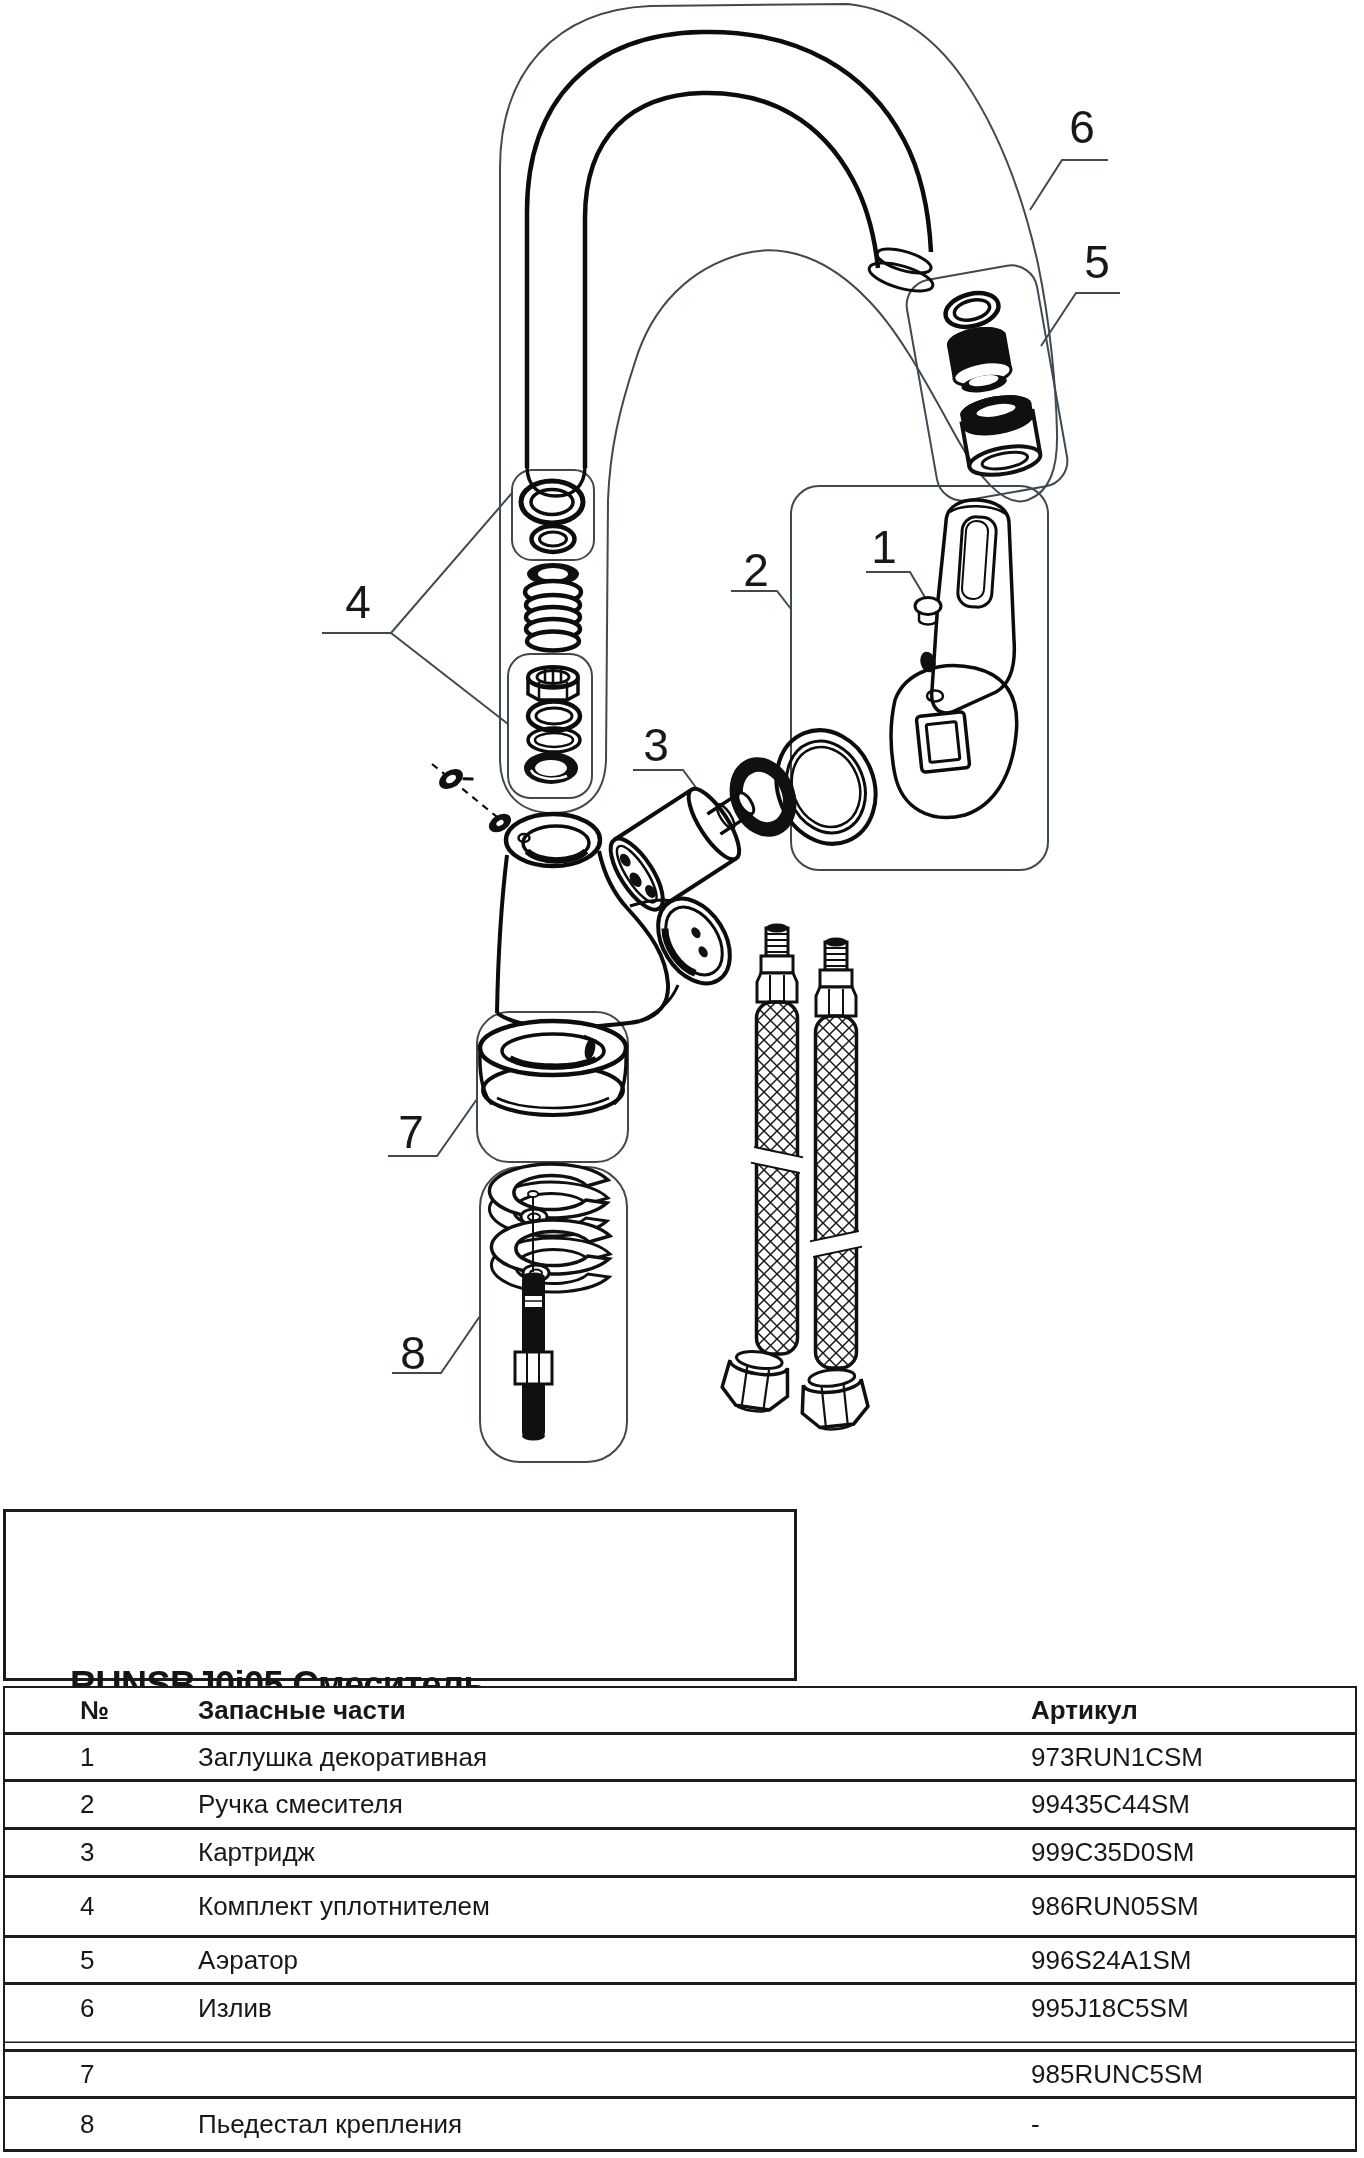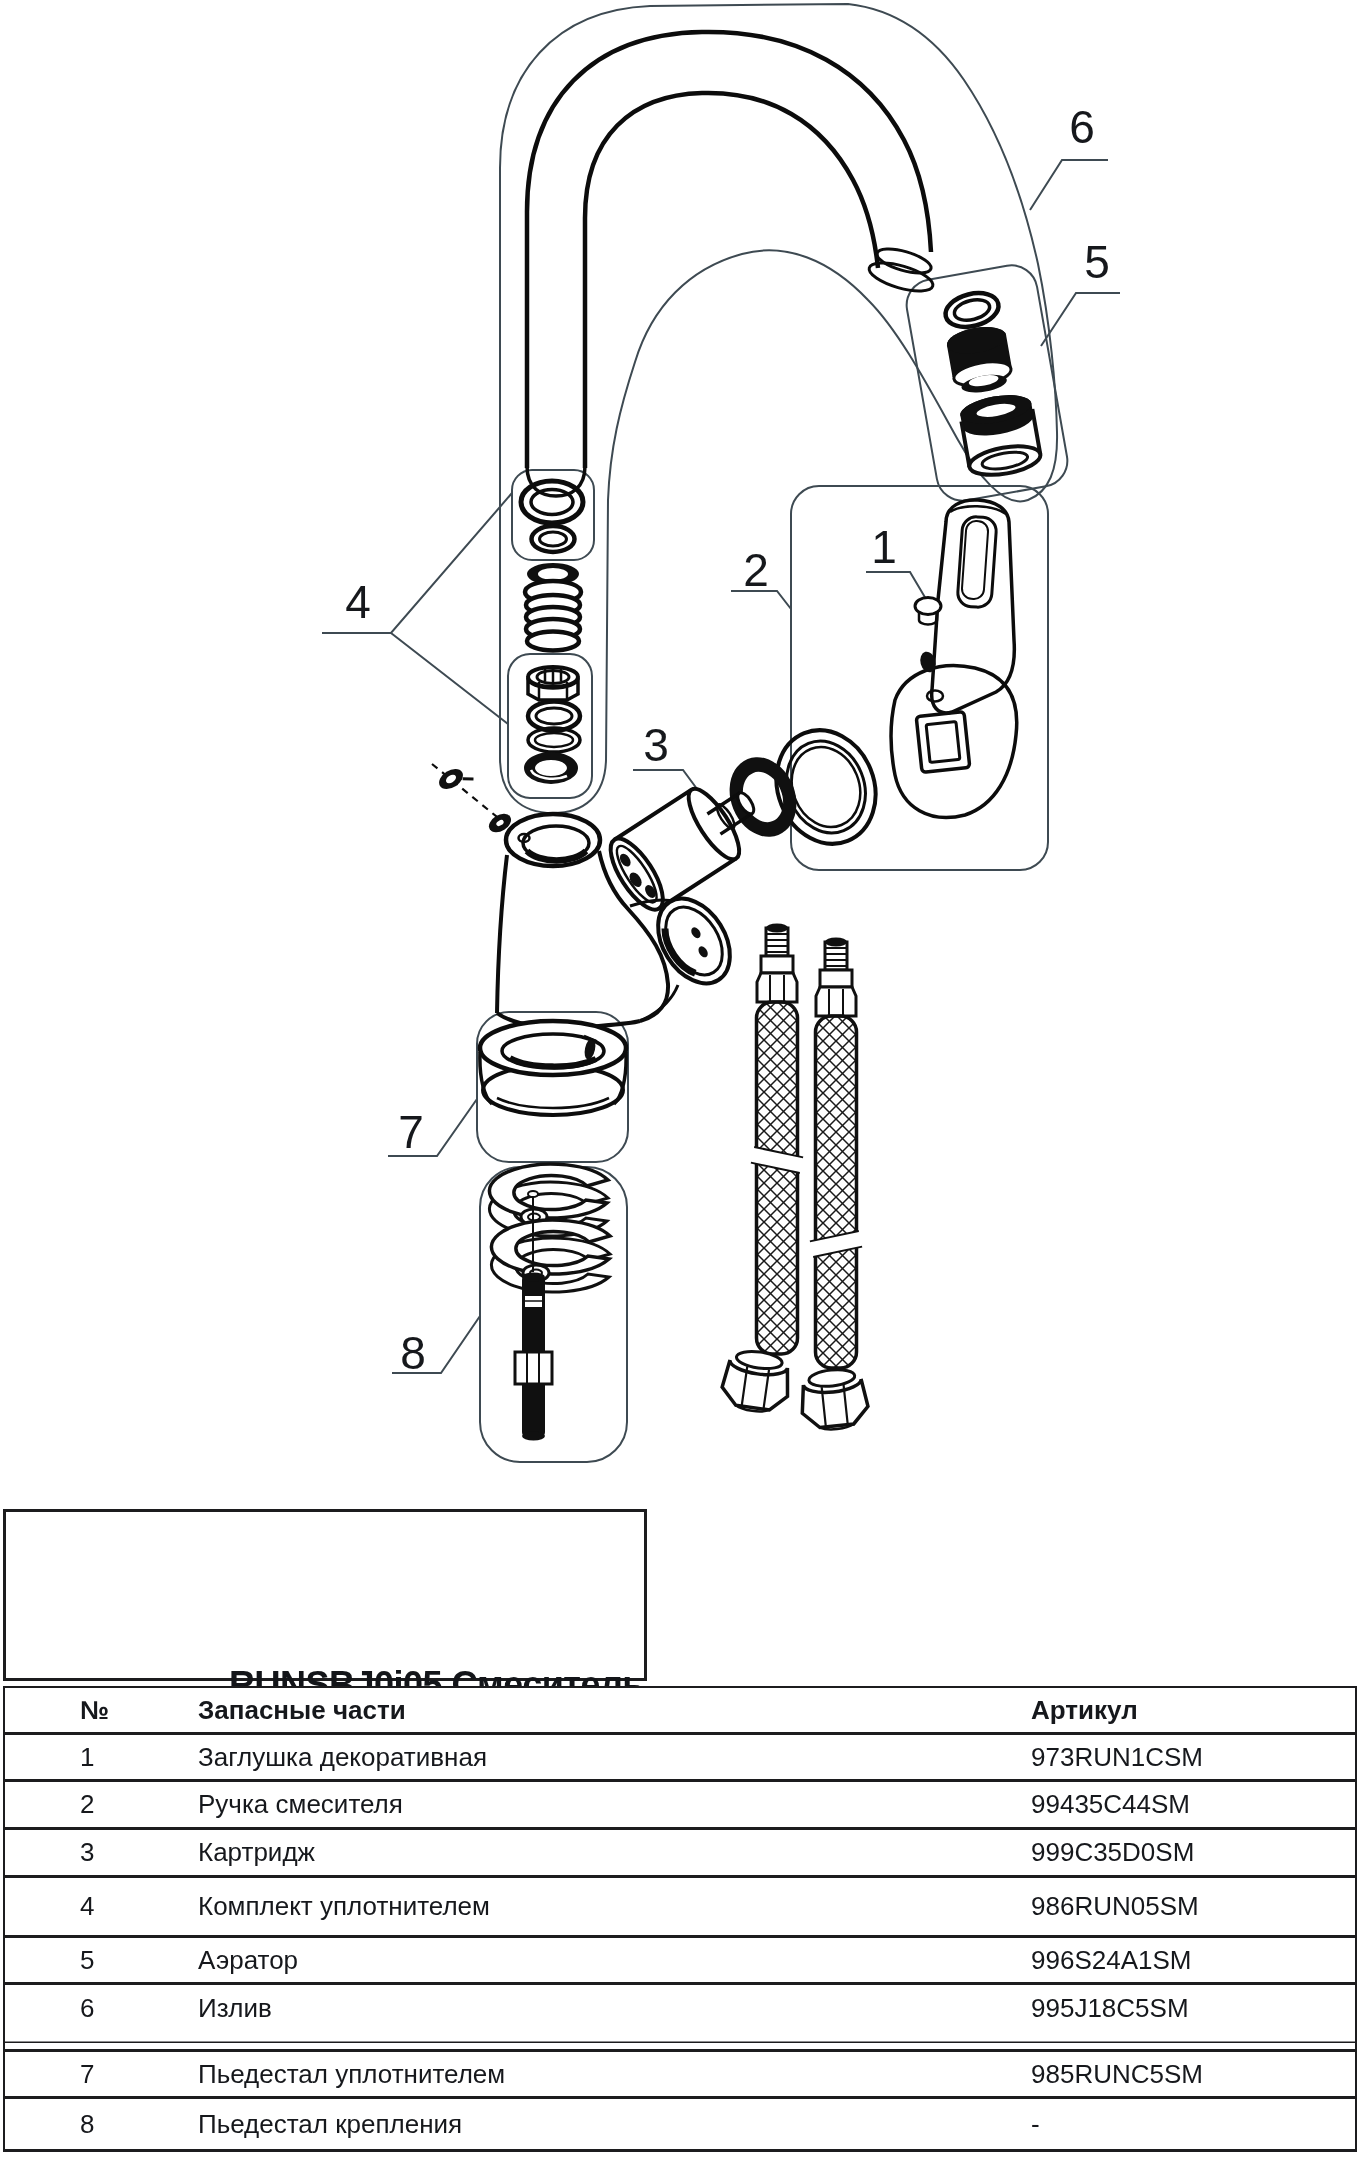--- a/index.html
+++ b/index.html
@@ -1,20 +1,20 @@
 <!DOCTYPE html>
 <html><head>
 <meta charset="utf-8">
 <style>
   html,body{margin:0;padding:0;background:#ffffff;}
   body{width:1364px;height:2158px;position:relative;font-family:"Liberation Sans",sans-serif;overflow:hidden;}
   #diagram{position:absolute;left:0;top:0;}
   .callout-num{font-family:"Liberation Sans",sans-serif;font-size:46px;fill:#16181c;}
   
-  #title-box{position:absolute;left:3px;top:1509px;width:644px;height:172px;border:3px solid #1c1c1e;box-sizing:border-box;text-align:right;}
+  #title-box{position:absolute;left:3px;top:1509px;width:794px;height:172px;border:3px solid #1c1c1e;box-sizing:border-box;}
   #title-box .t{margin:18px 0 0 64px;font-size:36px;font-weight:700;line-height:62px;color:#131519;letter-spacing:-0.5px;white-space:pre;}
   
   #parts-table{position:absolute;left:3px;top:1686px;width:1354px;box-sizing:border-box;
     border-top:2px solid #1c1c1e;border-left:2px solid #1c1c1e;border-right:2px solid #1c1c1e;border-bottom:3px solid #1c1c1e;}
   .trow{position:relative;height:45px;line-height:45px;border-bottom:3px solid #1c1c1e;font-size:26px;color:#16181c;background:#fff;}
   .trow span{position:absolute;top:0;white-space:nowrap;}
   .c-num{left:75px;} .c-name{left:193px;} .c-art{left:1026px;}
   #thead{height:44px;line-height:44px;font-weight:700;}
   #parts-rows .trow:nth-child(1){height:44px;line-height:44px;}
   #parts-rows .trow:nth-child(2){height:45px;line-height:45px;}
@@ -322,21 +322,20 @@
     <span class="c-name">Аэратор</span>
     <span class="c-art">996S24A1SM</span>
   </div>
       <div class="trow">
     <span class="c-num">6</span>
     <span class="c-name">Излив</span>
     <span class="c-art">995J18C5SM</span>
   </div>
       <div class="trow">
     <span class="c-num">7</span>
-    <span class="c-name">Пьедестал уплотнителем</span>
     <span class="c-art">985RUNC5SM</span>
   </div>
       <div class="trow">
     <span class="c-num">8</span>
     <span class="c-name">Пьедестал крепления</span>
     <span class="c-art">-</span>
   </div>
     </div>
 </div>
 

